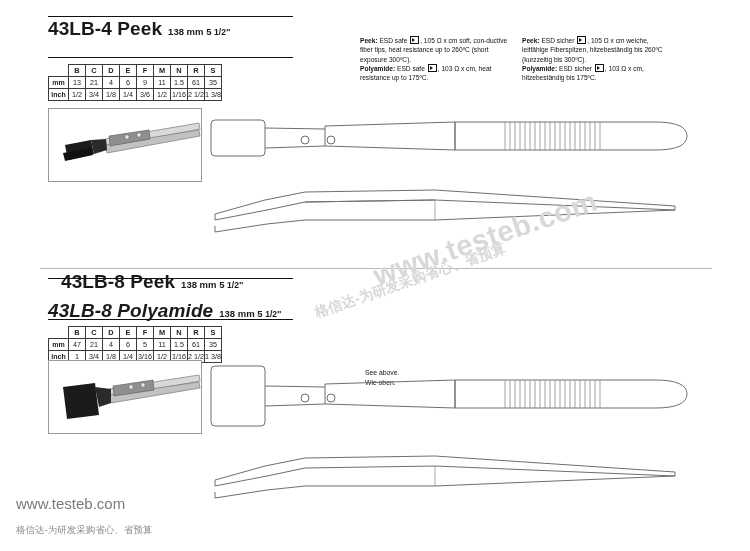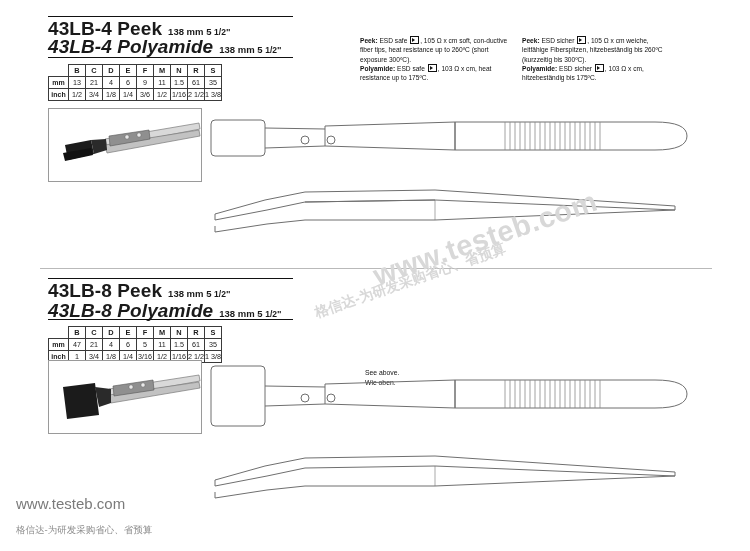--- a/index.html
+++ b/index.html
@@ -83,25 +83,20 @@
 <body>
 
 <div class="page">
 
   <div class="section" id="sec1">
 
     <div class="title-rule" style="top:16px;"></div>
     <div class="titleblock" style="top:19px;">
       <div class="t-line">
         <span class="t-main">43LB-4 Peek</span><span class="t-dim"><span>138 mm</span> <span>5 </span><span class="frac">1/2</span><span>"</span></span>
-      </div>
-    </div>
-    <div class="titleblock" style="top:37px;">
-      <div class="t-line">
-        <span class="t-main italic">43LB-4 Polyamide</span><span class="t-dim"><span>138 mm</span> <span>5 </span><span class="frac">1/2</span><span>"</span></span>
       </div>
     </div>
     <div class="title-rule" style="top:57px;"></div>
 
     <table class="spectable" style="left:48px;top:64px;">
       <tbody>
           <tr>
         <td class="blank"></td>
         <th>B</th>
         <th>C</th>
@@ -215,21 +210,21 @@
       <path d="M 100 40 L 62 44 L 10 52 L 10 46" fill="none" stroke="#6f6f6f" stroke-width="1"></path>
       <line x1="230" y1="20" x2="230" y2="40" stroke="#6f6f6f" stroke-width="0.6"></line>
     </svg>
 
     <div class="divider" style="top:268px;"></div>
   </div>
 
   <div class="section" id="sec2">
 
     <div class="title-rule" style="top:6px;"></div>
-    <div class="titleblock" style="top:9px;">
+    <div class="titleblock" style="top:0;margin-left:13px;">
       <div class="t-line">
         <span class="t-main">43LB-8 Peek</span><span class="t-dim"><span>138 mm</span> <span>5 </span><span class="frac">1/2</span><span>"</span></span>
       </div>
     </div>
     <div class="titleblock" style="top:29px;">
       <div class="t-line">
         <span class="t-main italic">43LB-8 Polyamide</span><span class="t-dim"><span>138 mm</span> <span>5 </span><span class="frac">1/2</span><span>"</span></span>
       </div>
     </div>
     <div class="title-rule" style="top:47px;"></div>

